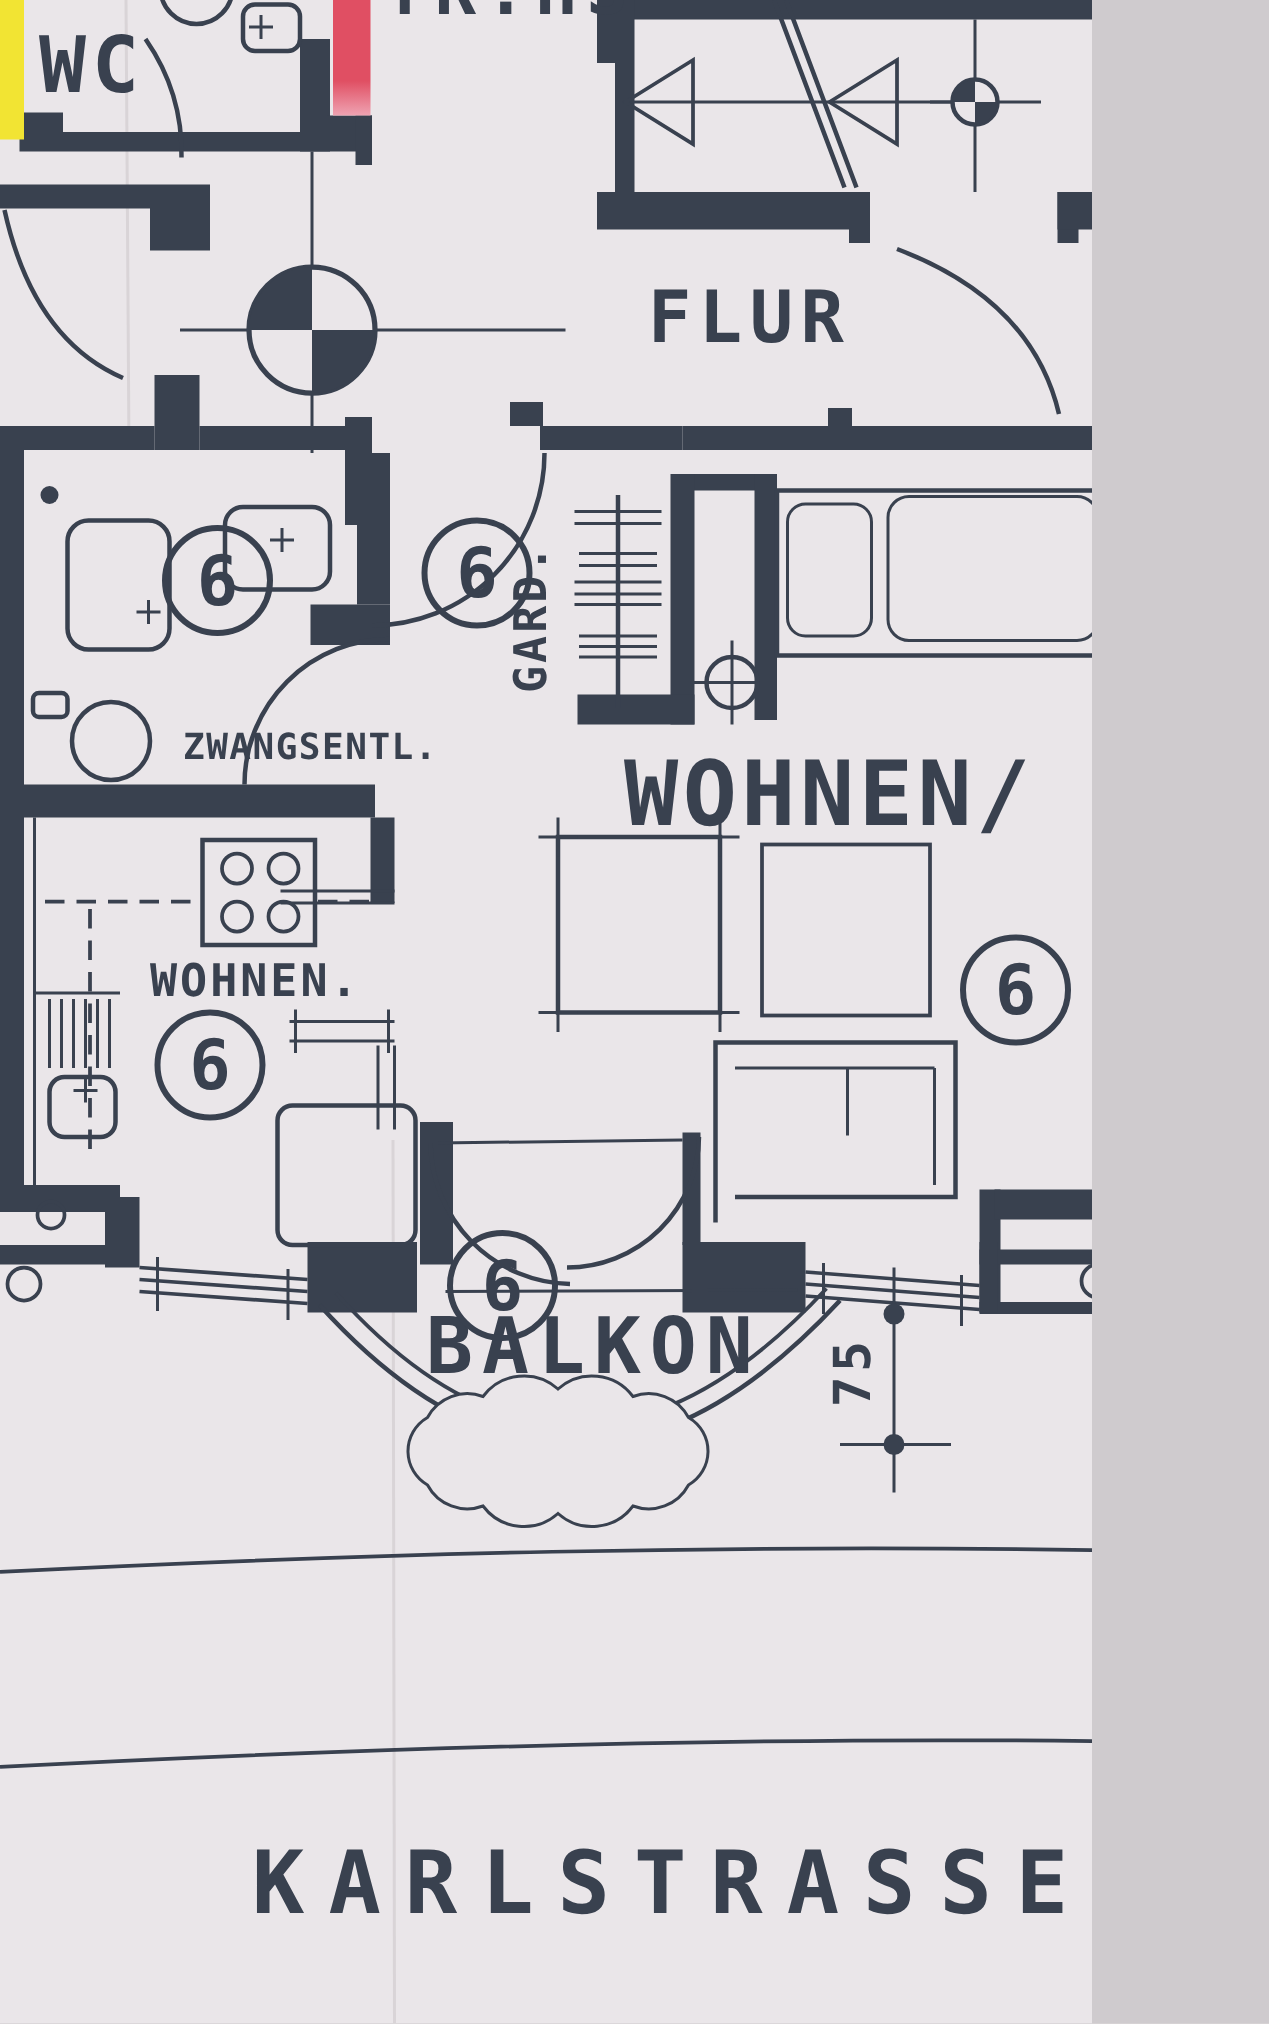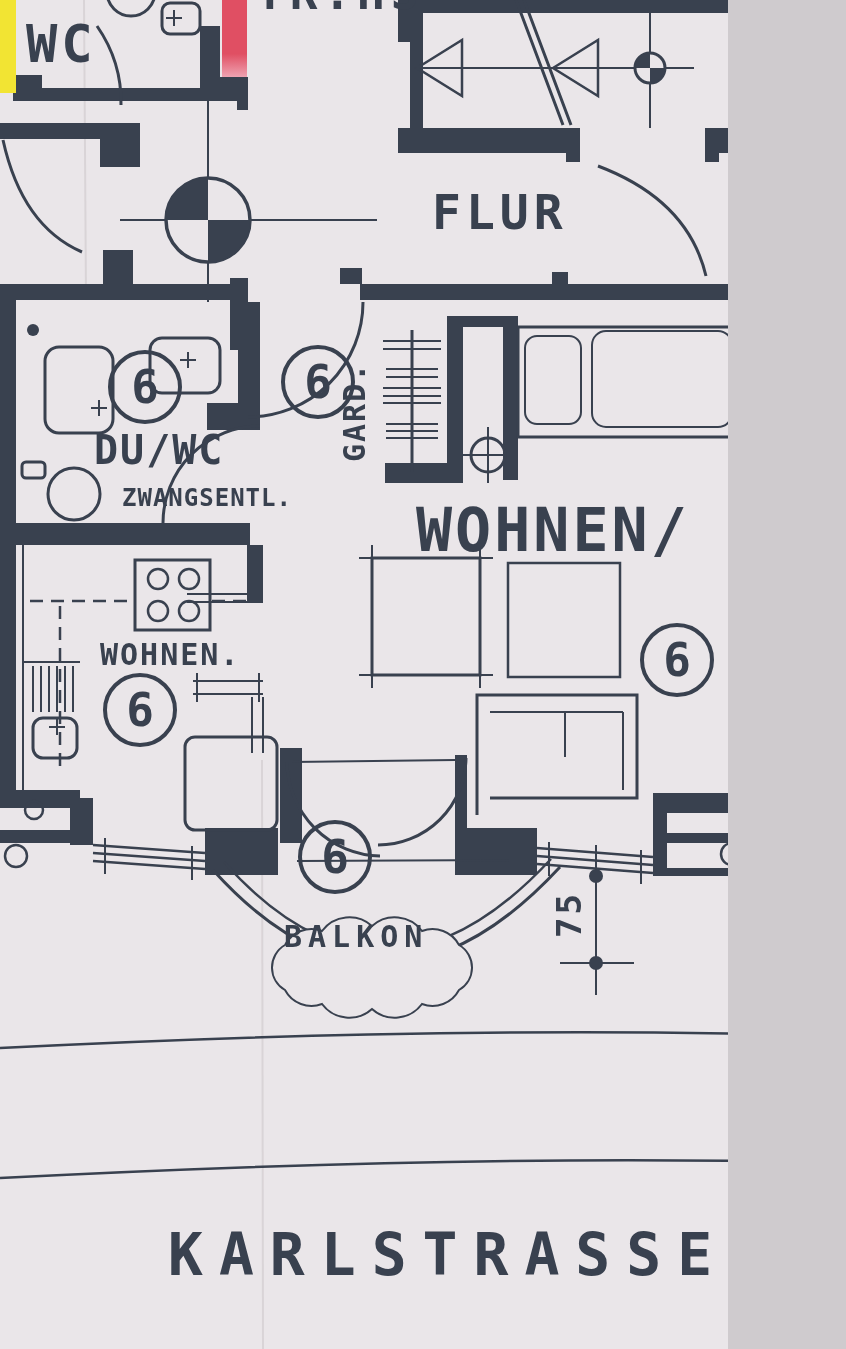--- a/index.html
+++ b/index.html
@@ -256,26 +256,25 @@
 
   <g>
     <path class="ln25" d="M0,1048 C200,1038 500,1026 846,1036" stroke-width="2.2"></path>
     <path class="ln25" d="M0,1178 C250,1165 550,1155 846,1163" stroke-width="2.2"></path>
   </g>
 </svg>
 
 <div class="lbl" style="left:256px;top:-30px;font-size:46px;letter-spacing:6px;">TR.HS</div>
 <div class="lbl" style="left:26px;top:18px;font-size:52px;letter-spacing:4px;">WC</div>
 <div class="lbl" style="left:384px;top:188px;font-size:48px;letter-spacing:5px;margin-left:48px;">FLUR</div>
-<div class="lbl" style="left:94px;top:430px;font-size:40px;letter-spacing:2px;">DU/WC</div>
 <div class="lbl" style="left:122px;top:486px;font-size:24px;letter-spacing:1px;">ZWANGSENTL.</div>
 <div class="lbl rot" style="left:340px;top:462px;font-size:30px;letter-spacing:2px;">GARD.</div>
 <div class="lbl" style="left:416px;top:500px;font-size:60px;letter-spacing:3px;">WOHNEN/</div>
 <div class="lbl" style="left:100px;top:640px;font-size:30px;letter-spacing:2px;">WOHNEN.</div>
-<div class="lbl" style="left:284px;top:922px;font-size:30px;letter-spacing:6px;">BALKON</div>
+<div class="lbl" style="left:284px;top:872px;font-size:52px;letter-spacing:6px;">BALKON</div>
 <div class="lbl rot" style="left:552px;top:938px;font-size:34px;letter-spacing:3px;">75</div>
 <div class="lbl" style="left:168px;top:1226px;font-size:58px;letter-spacing:16px;">KARLSTRASSE</div>
 
 <div class="badge" style="left:108px;top:350px;">
       <span>6</span>
     </div>
 <div class="badge" style="left:281px;top:345px;">
       <span>6</span>
     </div>
 <div class="badge" style="left:640px;top:623px;">

